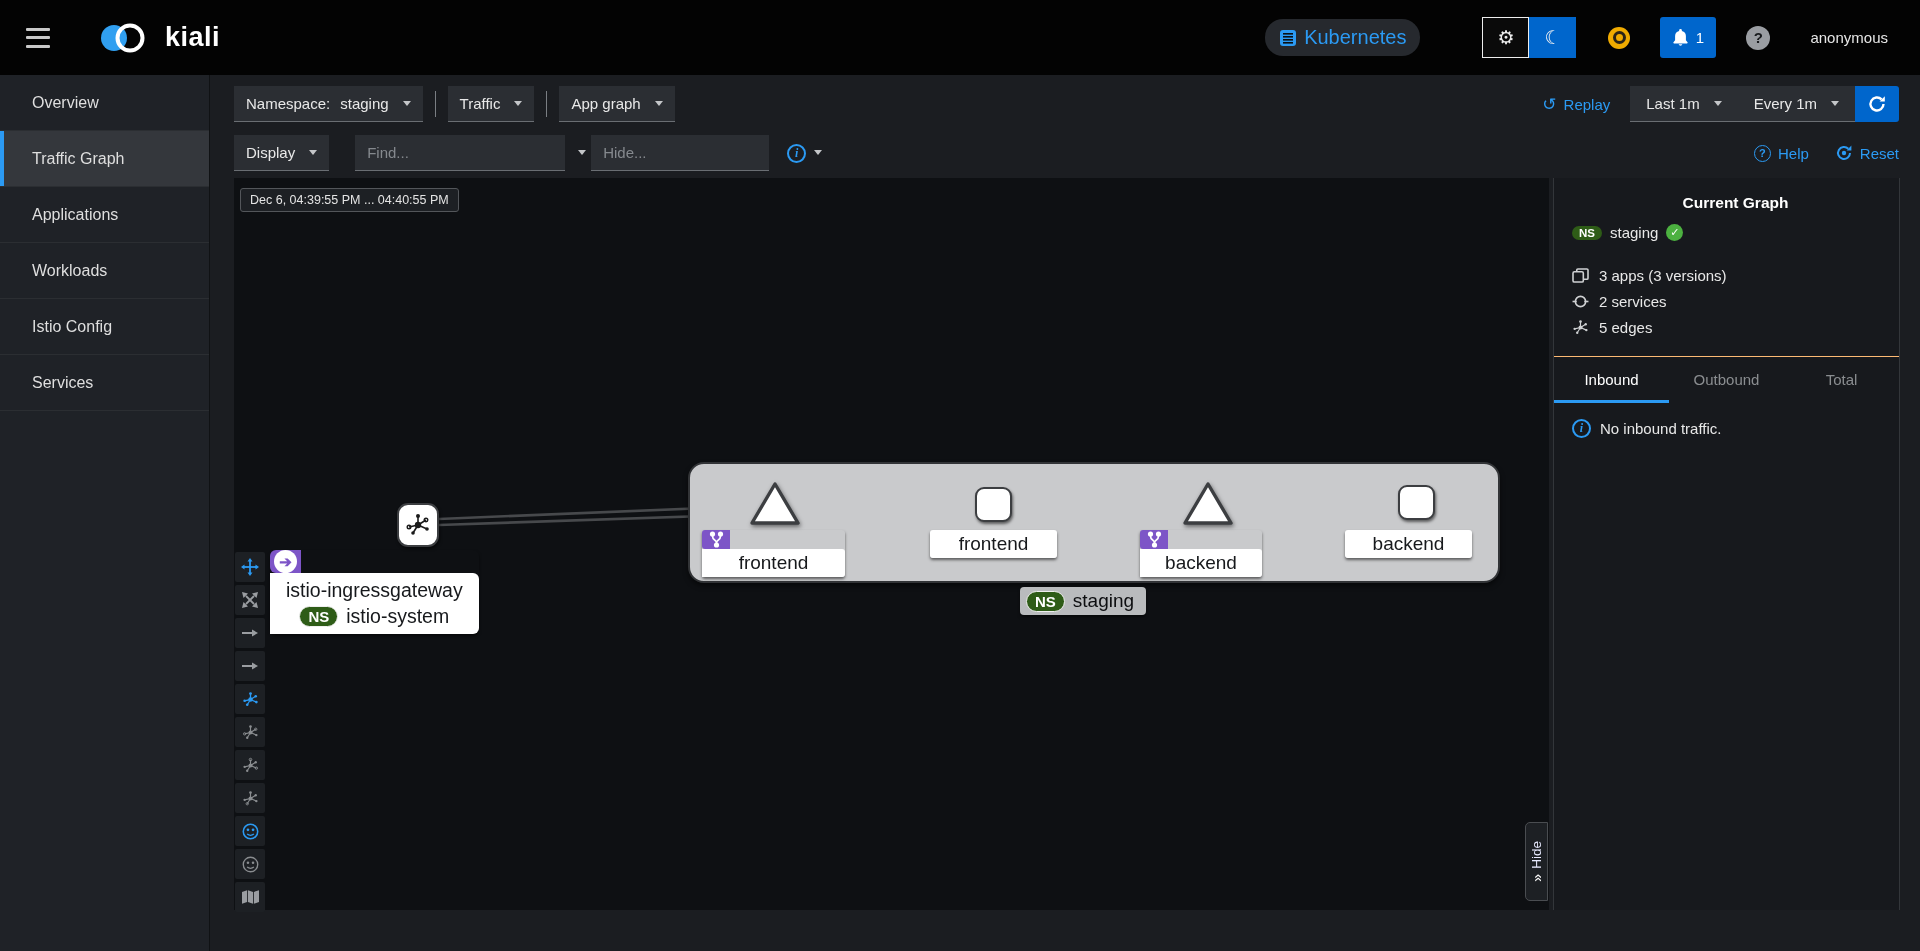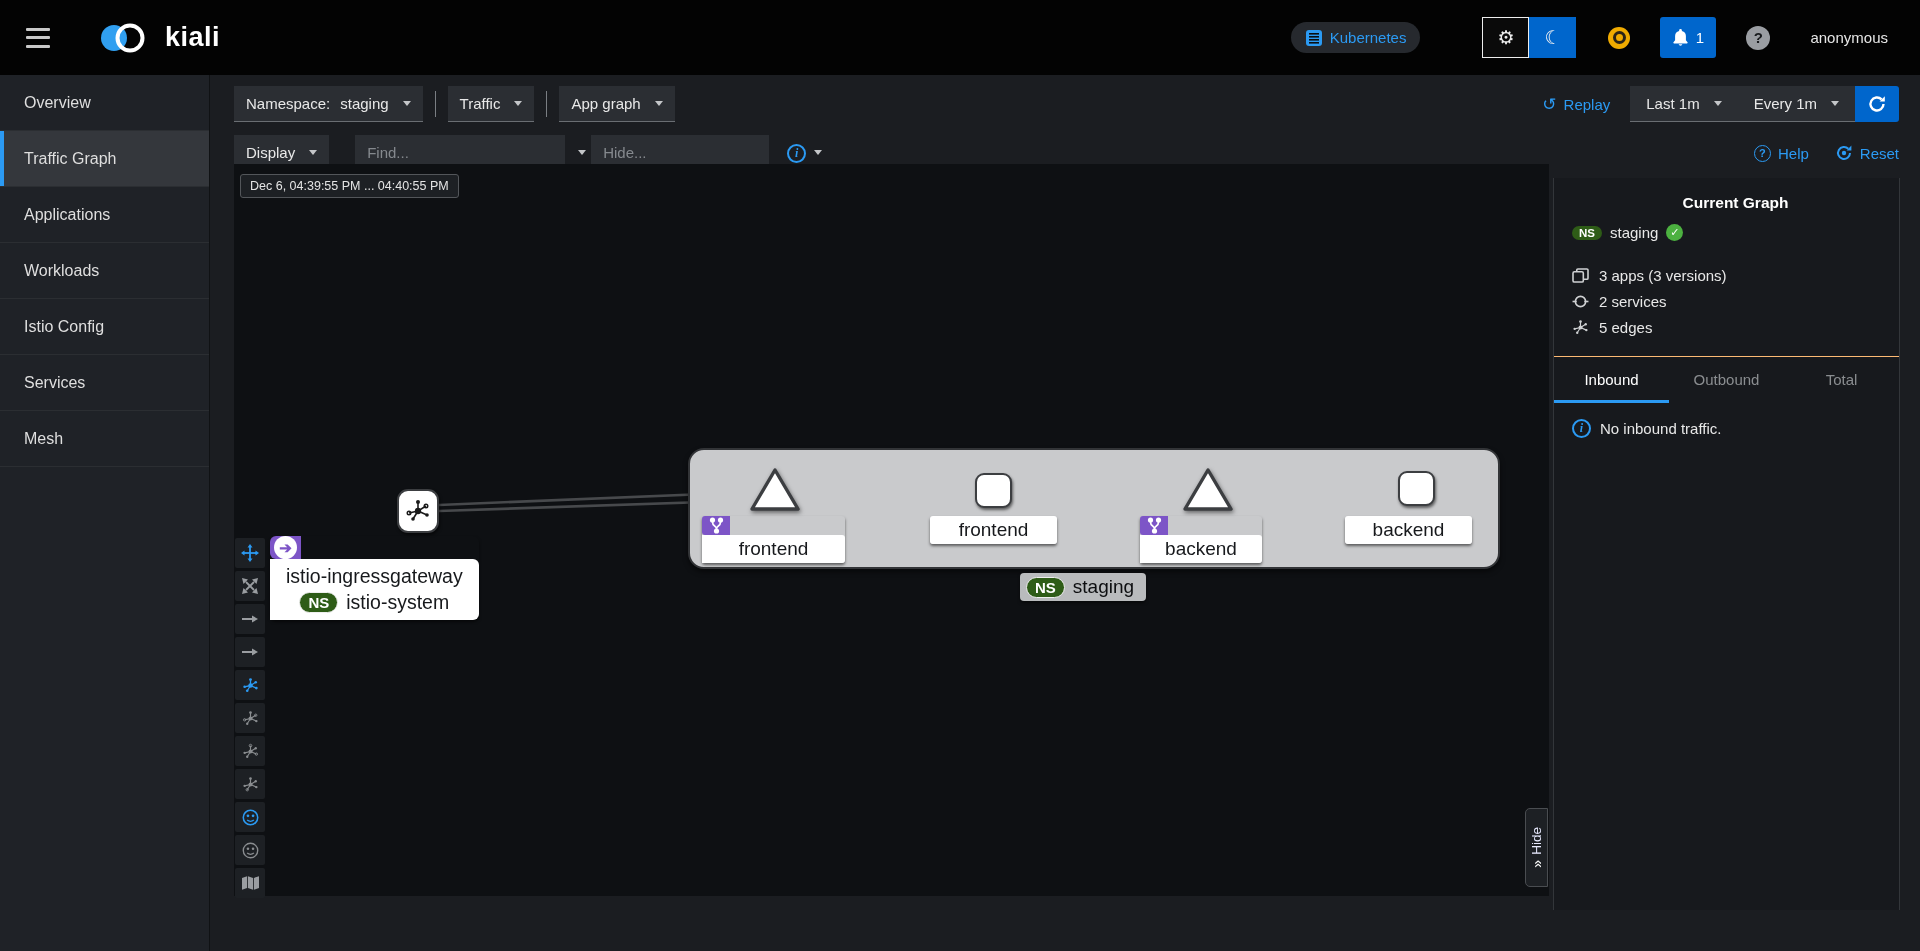--- a/index.html
+++ b/index.html
@@ -11,40 +11,40 @@
   .masthead { position:absolute; left:0; top:0; width:1920px; height:75px; background:#030303;
               display:flex; align-items:center; z-index:30; }
   .hamburger { width:24px; height:20px; margin-left:26px; display:flex; flex-direction:column;
                justify-content:space-between; cursor:pointer; }
   .hamburger span { display:block; height:3px; background:#c9c9c9; border-radius:1px; }
   .brand { display:flex; align-items:center; margin-left:50px; }
   .brand-text { color:#fff; font-size:27px; font-weight:bold; margin-left:7px; letter-spacing:.5px; }
   .mast-right { margin-left:auto; display:flex; align-items:center; margin-right:32px; }
   .k8s-pill { display:flex; align-items:center; gap:7px; background:#26292e; border-radius:18px;
               padding:7px 14px; cursor:pointer; }
-  .k8s-pill .k8s-label { color:#2b9af3; font-size:15px; }
+  .k8s-pill .k8s-label { color:#2b9af3; font-size:20px; }
   .theme-group { display:flex; margin-left:62px; }
   .btn-gear { width:47px; height:41px; background:#0a0a0a; border:1px solid #ededed;
               color:#ededed; font-size:19px; display:flex; align-items:center; justify-content:center; cursor:pointer; }
   .btn-moon { width:47px; height:41px; background:#0066cc; border:1px solid #0066cc;
               color:#f4f4f4; font-size:19px; display:flex; align-items:center; justify-content:center; cursor:pointer; }
   .istio-status { width:22px; height:22px; border-radius:50%; margin-left:32px; background:#f0ab00;
                   display:flex; align-items:center; justify-content:center; }
   .istio-status .inner { width:13px; height:13px; border-radius:50%; background:#f0ab00; border:3px solid #2b2417; }
   .btn-bell { display:flex; align-items:center; justify-content:center; gap:8px; width:56px; height:41px;
               background:#0066cc; border-radius:3px; margin-left:30px; color:#fff; font-size:15px; cursor:pointer; }
   .help-circle { width:24px; height:24px; border-radius:50%; background:#9a9da2; color:#17191c;
                  font-weight:bold; font-size:15px; display:flex; align-items:center; justify-content:center;
                  margin-left:30px; cursor:pointer; }
   .username { color:#e6e6e6; font-size:15px; margin-left:40px; }
 
   
   .sidebar { position:absolute; left:0; top:75px; width:210px; height:876px; background:#1f2227;
              border-right:1px solid #101214; z-index:20; }
-  .nav-item { height:56px; display:flex; align-items:center; padding-left:24px; color:#dfdfdf;
+  .nav-item { height:56px; display:flex; align-items:center; padding-left:32px; color:#dfdfdf;
               font-size:16px; border-bottom:1px solid #2b2e32; cursor:pointer; position:relative; }
   .nav-item.active { background:#34373c; }
   .nav-item.active::before { content:""; position:absolute; left:0; top:0; bottom:0; width:4px; background:#2b9af3; }
 
   
   .content { position:absolute; left:210px; top:75px; width:1710px; height:876px; background:#1b1d21; }
   .toolbar { padding:11px 21px 0 24px; }
   .tb-row { display:flex; align-items:center; height:36px; }
   .tb-row.second { margin-top:13px; }
   .chip { display:flex; align-items:center; gap:10px; background:#2b2e33; border-bottom:1px solid #6a6e73;
@@ -67,21 +67,21 @@
   .link { color:#2b9af3; font-size:15px; display:flex; align-items:center; gap:7px; cursor:pointer; }
   .right-group { margin-left:auto; display:flex; align-items:center; }
   .interval-group { display:flex; align-items:center; background:#2b2e33; border-bottom:1px solid #6a6e73;
                     height:36px; margin-left:20px; }
   .interval-group .seg { display:flex; align-items:center; gap:10px; padding:0 16px; color:#e8e8e8;
                          font-size:15px; cursor:pointer; }
   .btn-refresh { width:44px; height:36px; background:#0066cc; border-radius:0 3px 3px 0; display:flex;
                  align-items:center; justify-content:center; cursor:pointer; }
 
   
-  .graph-area { position:absolute; left:24px; top:89px; width:1315px; height:732px; background:#0e1013; }
+  .graph-area { position:absolute; left:24px; top:103px; width:1315px; height:732px; background:#0e1013; }
   .timestamp { position:absolute; left:6px; top:10px; border:1px solid #53565a; background:#1d2024;
                color:#e4e4e4; font-size:12.5px; padding:4px 9px; border-radius:3px; }
   .gedges { position:absolute; left:0; top:0; }
 
   .gnode-sq { position:absolute; background:#fff; border:2.5px solid #3c3e41; border-radius:9px;
               box-shadow:1px 2px 3px rgba(0,0,0,.55); cursor:pointer; }
   .gw-node { left:163px; top:325px; width:42px; height:44px; border-radius:11px;
              display:flex; align-items:center; justify-content:center; }
   .fe-app-node { left:741px; top:309px; width:37px; height:35px; }
   .be-app-node { left:1164px; top:307px; width:37px; height:35px; }
@@ -211,23 +211,20 @@
       </div>
     <div class="nav-item">
         <span>Workloads</span>
       </div>
     <div class="nav-item">
         <span>Istio Config</span>
       </div>
     <div class="nav-item">
         <span>Services</span>
       </div>
-    <div class="nav-item">
-        <span>Mesh</span>
-      </div>
   </nav>
 
   <main class="content">
 
     <div class="toolbar">
       <div class="tb-row">
         <div class="chip">
           <span>Namespace:</span>
           <span>staging</span>
           <span class="caret"></span>

